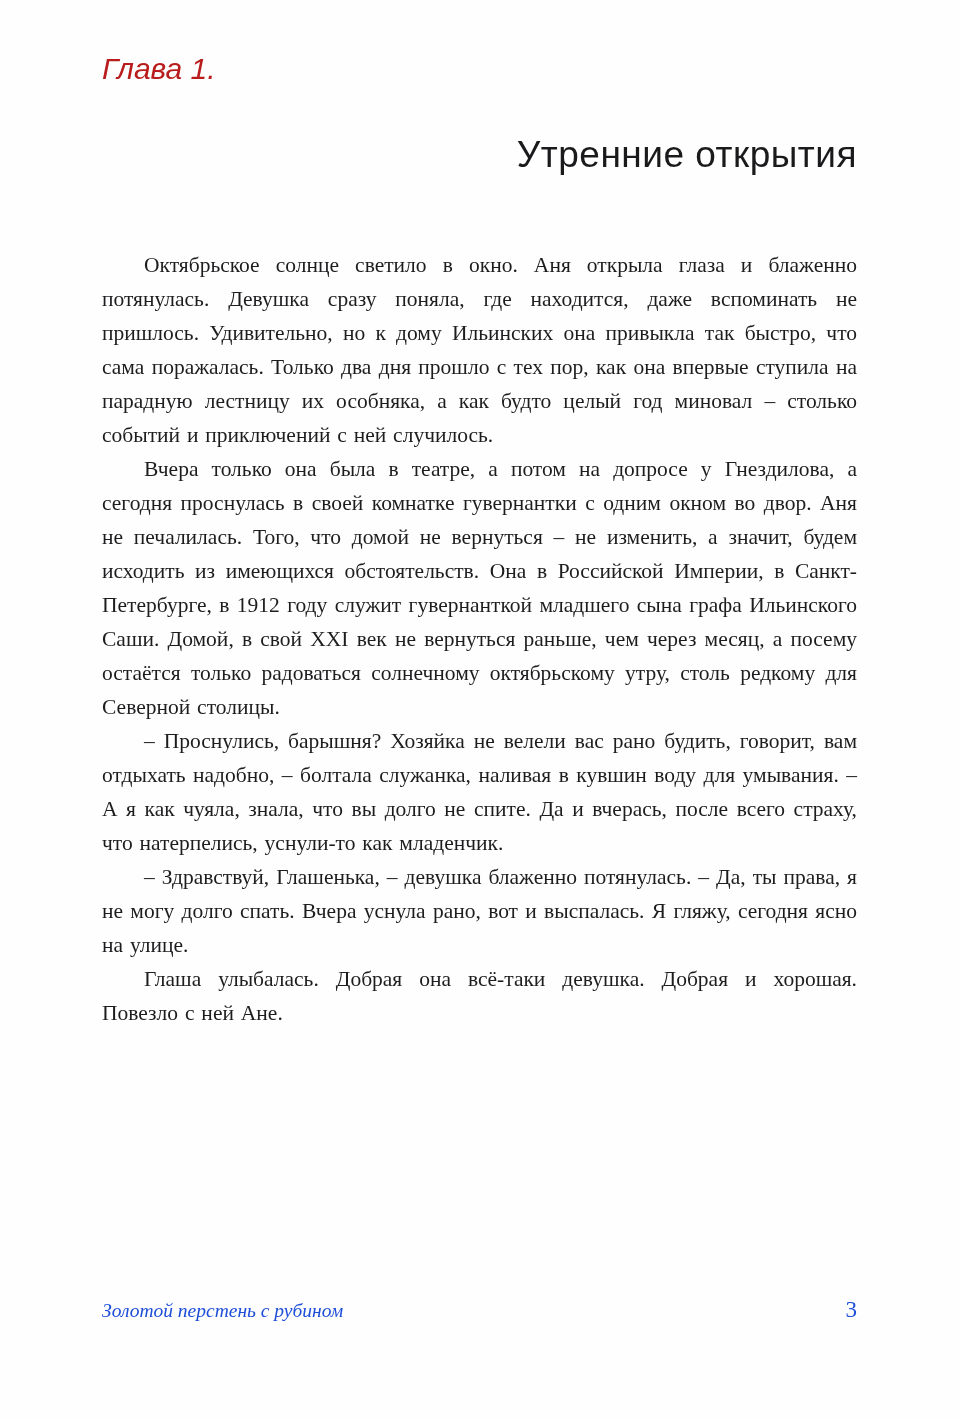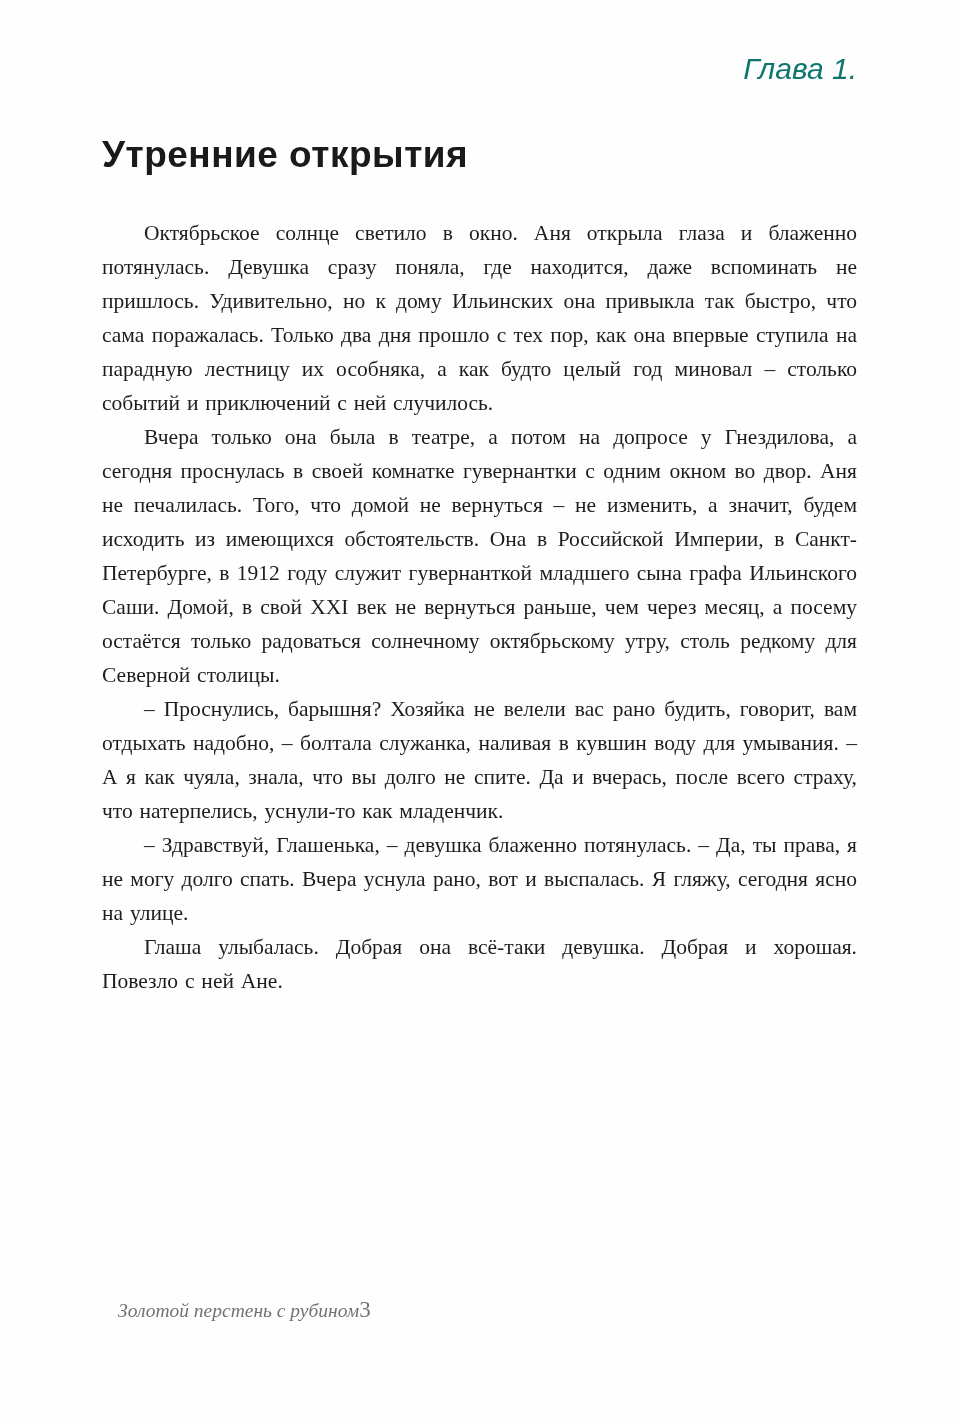--- a/index.html
+++ b/index.html
@@ -15,59 +15,60 @@
     color: #1c1c1e;
   }
   .page {
     box-sizing: border-box;
     width: 100%;
     height: 100%;
     padding: 42px 102px 0 102px;
     position: relative;
   }
   .chapter-label {
-    text-align: right;
+    text-align: left;
     font-family: "Liberation Sans", sans-serif;
     font-style: italic;
     font-size: 30px;
     font-weight: 400;
-    color: #0f766e;
+    color: #b91c1c;
     margin: 10px 0 11px 0;
   }
   .chapter-title {
-    text-align: left;
+    text-align: right;
     font-family: "Liberation Sans", sans-serif;
-    font-weight: 700;
+    font-weight: 400;
     font-size: 37px;
     letter-spacing: 0.5px;
     color: #1a1a1c;
     margin: 48px 0 0 0;
   }
   .body-text {
-    margin-top: 40px;
+    margin-top: 72px;
     font-family: "Liberation Serif", serif;
     font-size: 21.5px;
     line-height: 34px;
     text-align: justify;
     color: #1d1d1f;
     word-spacing: 1.5px;
   }
   .body-text p {
     margin: 0;
     text-indent: 42px;
   }
   .page-footer {
     position: absolute;
-    left: 118px;
+    left: 102px;
     right: 102px;
     bottom: 98px;
     display: flex;
+    justify-content: space-between;
     align-items: baseline;
     font-family: "Liberation Serif", serif;
-    color: #737373;
+    color: #1d4ed8;
   }
   .book-title {
     font-style: italic;
     font-size: 19.5px;
   }
   .page-number {
     font-size: 23px;
   }
 </style>
 </head>

